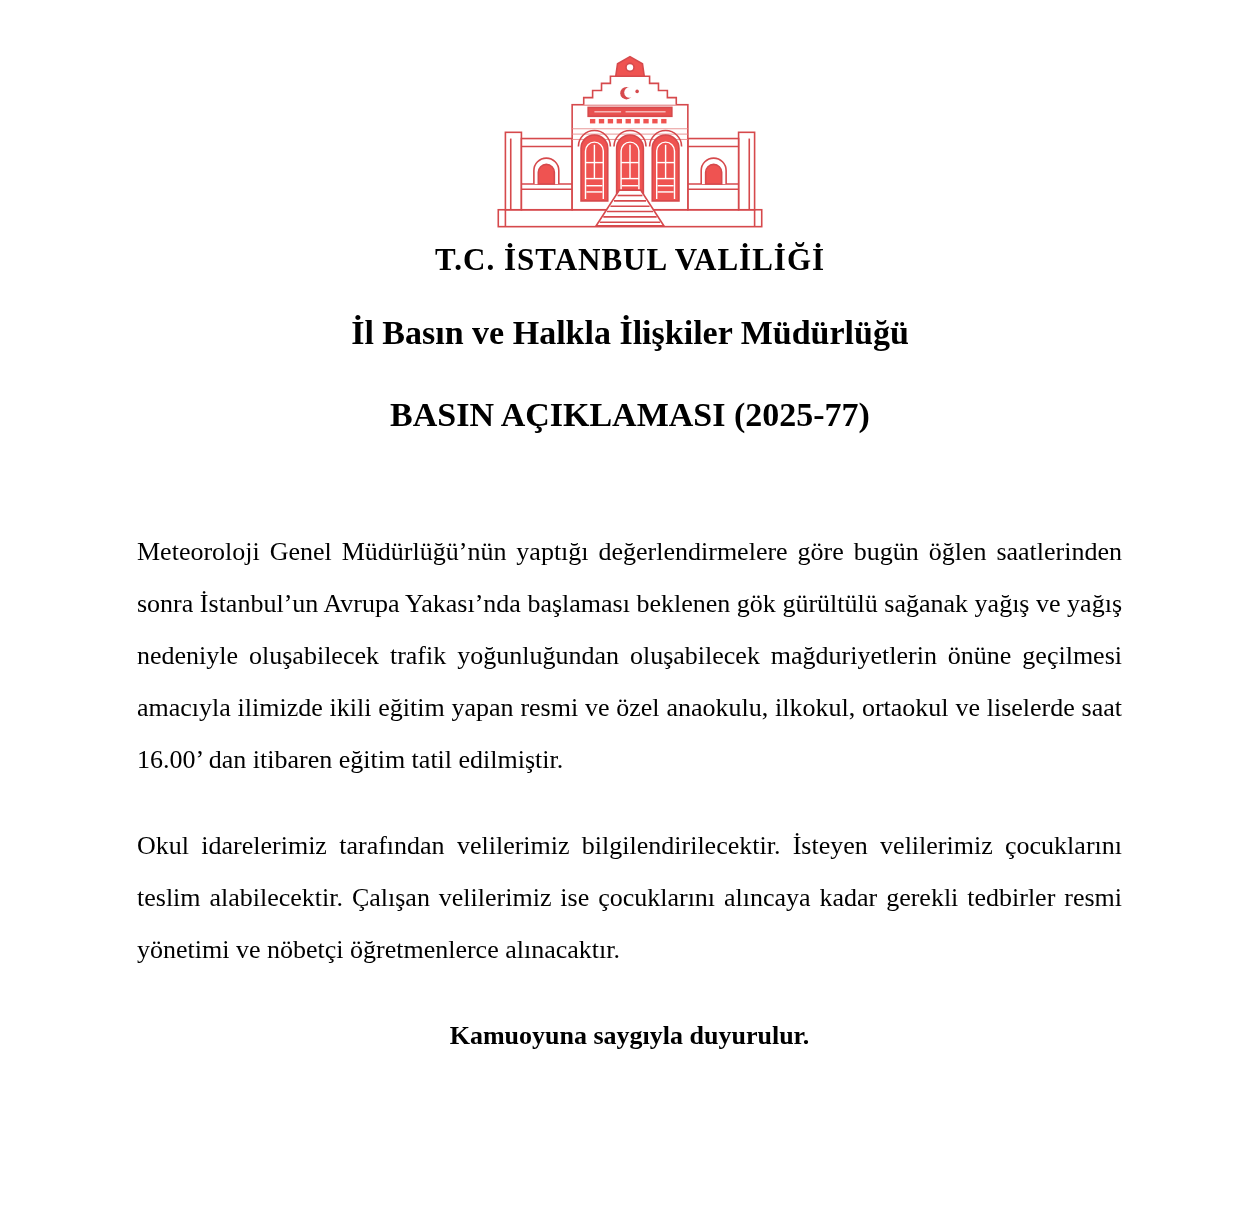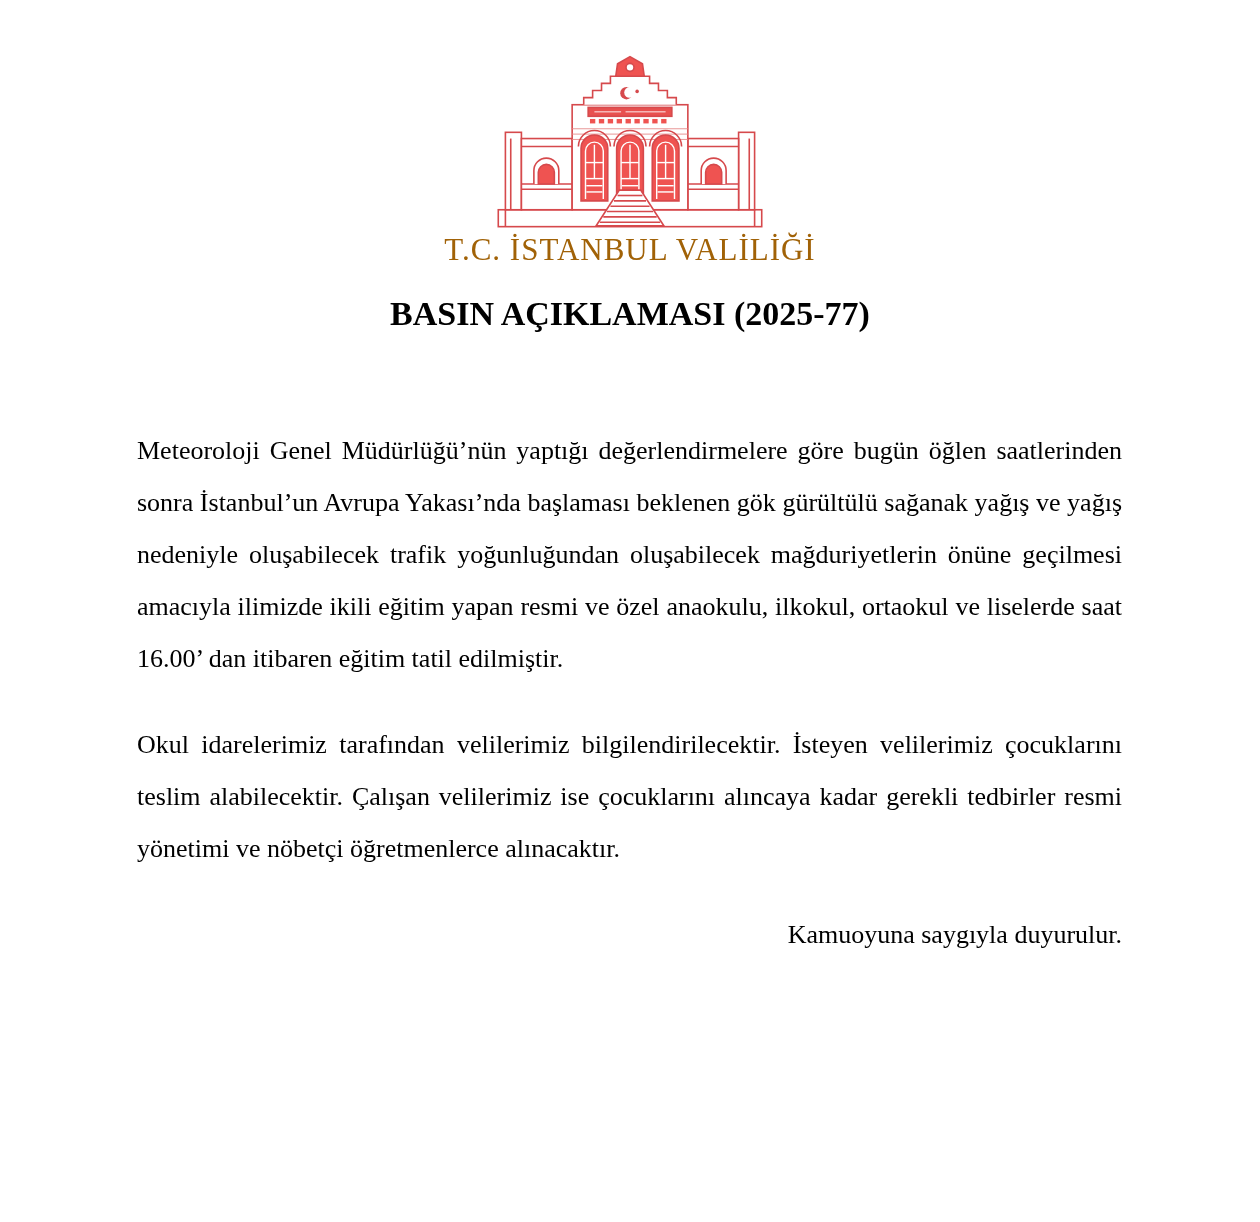--- a/index.html
+++ b/index.html
@@ -17,53 +17,54 @@
     padding-top: 54px;
     text-align: center;
   }
   .logo-wrap svg {
     display: block;
     margin: 0 auto;
     width: 292px;
     height: 178px;
   }
   .logo-title {
+    margin-top: 10px;
     font-size: 31px;
-    font-weight: 400;
+    font-weight: 700;
     letter-spacing: 1px;
-    color: #a16207;
+    color: #000000;
     font-family: "Liberation Serif", "DejaVu Serif", serif;
   }
   .dept-heading {
     margin-top: 36px;
     text-align: center;
     font-size: 34px;
     font-weight: 700;
     color: #000000;
   }
   .press-heading {
-    margin-top: 27px;
+    margin-top: 44px;
     text-align: center;
     font-size: 34px;
     font-weight: 700;
     color: #000000;
   }
   .content {
     margin: 92px 138px 0 137px;
   }
   .content p {
     margin: 0 0 34px 0;
     font-size: 26px;
     line-height: 52px;
     text-align: justify;
     text-justify: inter-word;
   }
   .content p.closing {
-    font-weight: 400;
-    text-align: right;
+    font-weight: 700;
+    text-align: center;
     margin-top: 20px;
   }
 </style>
 </head>
 <body>
 
 <div class="page">
 
   <div class="logo-wrap">
 
@@ -164,20 +165,21 @@
         <line x1="142" y1="165" x2="178" y2="165"></line>
         <line x1="138" y1="171" x2="182" y2="171"></line>
         <line x1="134" y1="177" x2="186" y2="177"></line>
         <line x1="130" y1="183" x2="190" y2="183"></line>
         <line x1="126" y1="189" x2="194" y2="189"></line>
       </g>
     </svg>
     <div class="logo-title">T.C. İSTANBUL VALİLİĞİ</div>
   </div>
 
+  <div class="dept-heading">İl Basın ve Halkla İlişkiler Müdürlüğü</div>
 
   <div class="press-heading">BASIN AÇIKLAMASI (2025-77)</div>
 
   <div class="content">
     <p>Meteoroloji Genel Müdürlüğü’nün yaptığı değerlendirmelere göre bugün öğlen saatlerinden sonra İstanbul’un Avrupa Yakası’nda başlaması beklenen gök gürültülü sağanak yağış ve yağış nedeniyle oluşabilecek trafik yoğunluğundan oluşabilecek mağduriyetlerin önüne geçilmesi amacıyla ilimizde ikili eğitim yapan resmi ve özel anaokulu, ilkokul, ortaokul ve liselerde saat 16.00’ dan itibaren eğitim tatil edilmiştir.</p>
     <p>Okul idarelerimiz tarafından velilerimiz bilgilendirilecektir. İsteyen velilerimiz çocuklarını teslim alabilecektir. Çalışan velilerimiz ise çocuklarını alıncaya kadar gerekli tedbirler resmi yönetimi ve nöbetçi öğretmenlerce alınacaktır.</p>
     <p class="closing">Kamuoyuna saygıyla duyurulur.</p>
   </div>
 
 </div>

